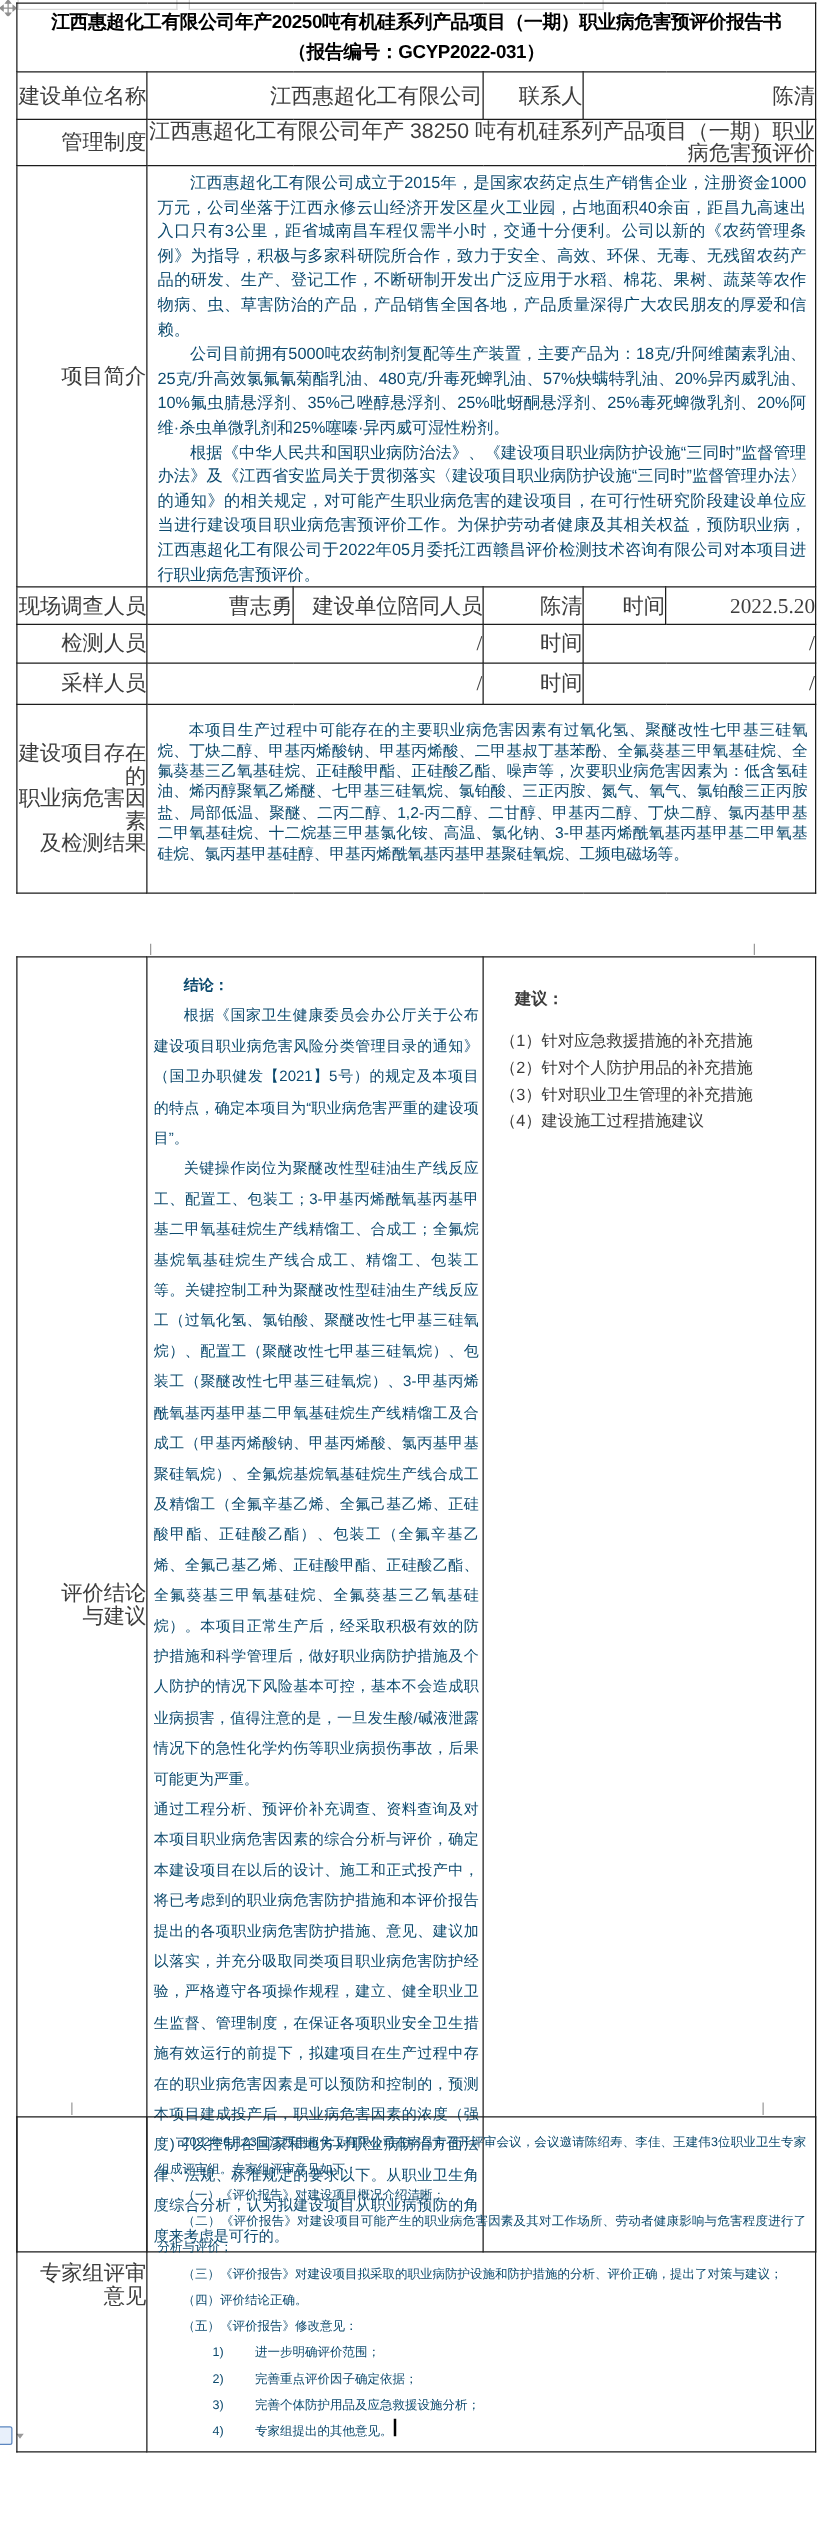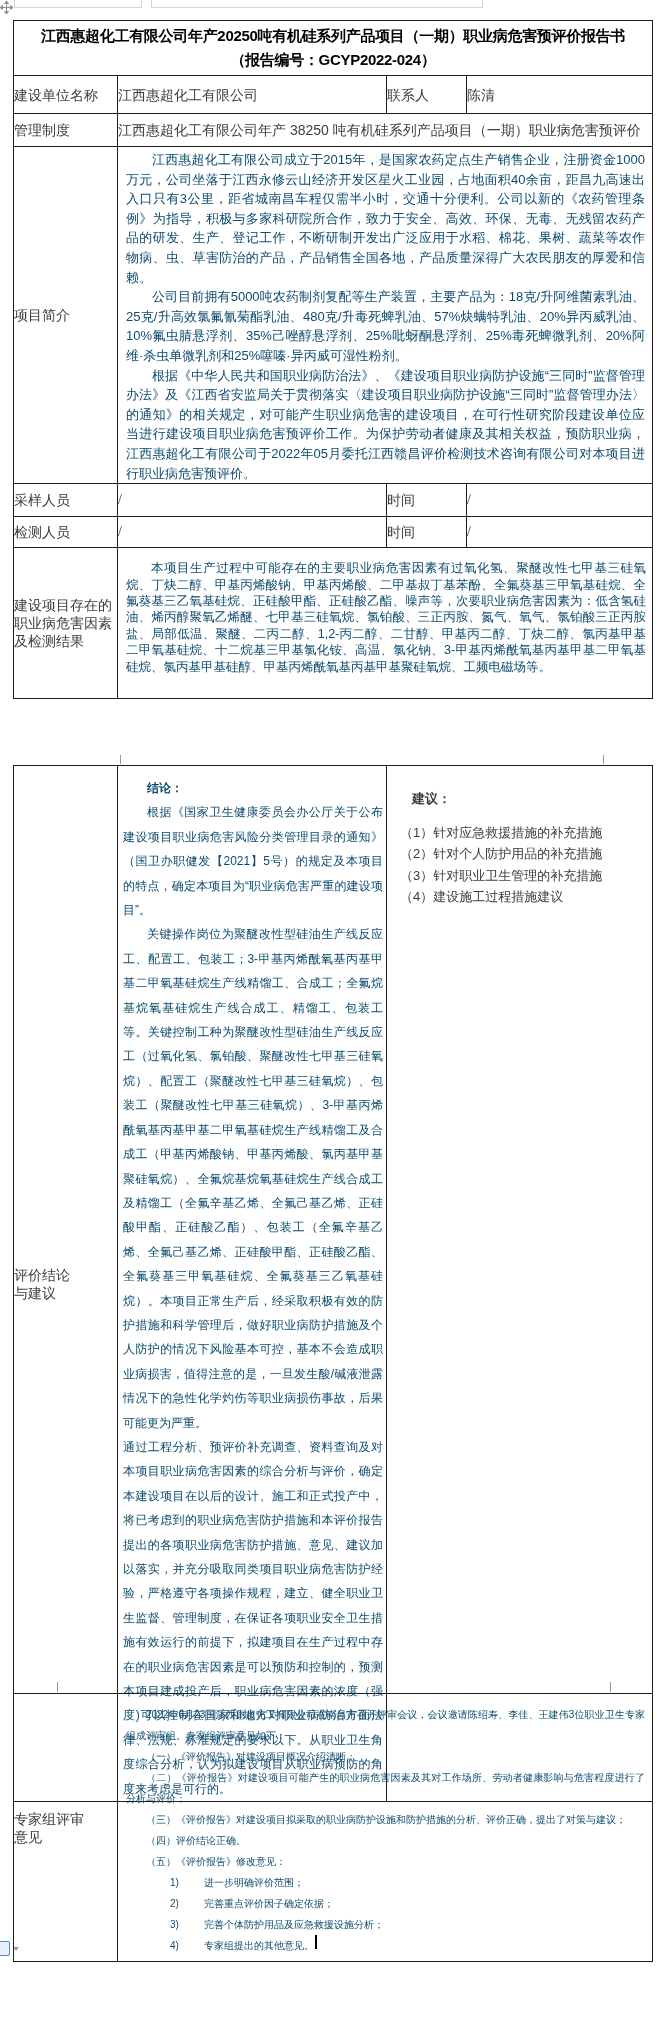--- a/index.html
+++ b/index.html
@@ -1,23 +1,23 @@
 <!DOCTYPE html>
 <html><head>
 <meta charset="utf-8">
 <style>
   html,body{margin:0;padding:0;background:#fff;}
   body{width:660px;height:2020px;position:relative;overflow:hidden;
        font-family:"Liberation Sans",sans-serif;color:#3b3b3b;}
   table{border-collapse:collapse;table-layout:fixed;position:absolute;left:13px;width:639px;}
   td{border:1.5px solid #1c1c1c;padding:0;vertical-align:middle;overflow:hidden;}
-  #t1{top:20px;} #t2{top:765px;} #t3{top:1693px;}
+  #t1{top:2px;} #t2{top:765px;} #t3{top:1693px;}
 
   .title-cell{text-align:center;font-weight:bold;color:#000;font-size:15px;line-height:24px;letter-spacing:-0.3px;}
-  .lbl,.val{text-align:left;font-size:14px;color:#3d3d3d;line-height:18px;}
+  .lbl,.val{text-align:right;font-size:17px;color:#3d3d3d;line-height:18px;}
   .pre{white-space:pre-line;}
   .num{font-family:"Liberation Serif",serif;}
 
   .blk{vertical-align:top;text-align:justify;color:#0c4a6e;}
   .blk p{margin:0;text-indent:2em;}
   .intro{font-size:13px;line-height:19.6px;padding:3px 7px 0 8px;}
   .hazard{font-size:12.5px;line-height:16.4px;padding:12px 6px 0 8px;}
 
   .conc{font-size:12px;line-height:24.4px;padding:10px 3px 0 5px;}
   .conc .h{font-weight:bold;text-indent:2em;}
@@ -68,49 +68,57 @@
       <col style="width:117px">
       <col style="width:152px">
       <col style="width:80px">
       <col style="width:66px">
       <col style="width:120px">
     </colgroup>
   <tbody>
       <tr style="height:55px">
     <td colspan="6" class="title-cell">
       <div>江西惠超化工有限公司年产20250吨有机硅系列产品项目（一期）职业病危害预评价报告书</div>
-      <div>（报告编号：GCYP2022-024）</div>
+      <div>（报告编号：GCYP2022-031）</div>
     </td>
   </tr>
   <tr style="height:38px">
     <td class="lbl">建设单位名称</td>
     <td colspan="2" class="val">江西惠超化工有限公司</td>
     <td class="lbl">联系人</td>
     <td colspan="2" class="val">陈清</td>
   </tr>
   <tr style="height:33px">
     <td class="lbl">管理制度</td>
     <td colspan="5" class="val">江西惠超化工有限公司年产 38250 吨有机硅系列产品项目（一期）职业病危害预评价</td>
   </tr>
   <tr style="height:314px">
     <td class="lbl">项目简介</td>
     <td colspan="5" class="blk intro">
       <p>江西惠超化工有限公司成立于2015年，是国家农药定点生产销售企业，注册资金1000万元，公司坐落于江西永修云山经济开发区星火工业园，占地面积40余亩，距昌九高速出入口只有3公里，距省城南昌车程仅需半小时，交通十分便利。公司以新的《农药管理条例》为指导，积极与多家科研院所合作，致力于安全、高效、环保、无毒、无残留农药产品的研发、生产、登记工作，不断研制开发出广泛应用于水稻、棉花、果树、蔬菜等农作物病、虫、草害防治的产品，产品销售全国各地，产品质量深得广大农民朋友的厚爱和信赖。</p>
       <p>公司目前拥有5000吨农药制剂复配等生产装置，主要产品为：18克/升阿维菌素乳油、25克/升高效氯氟氰菊酯乳油、480克/升毒死蜱乳油、57%炔螨特乳油、20%异丙威乳油、10%氟虫腈悬浮剂、35%己唑醇悬浮剂、25%吡蚜酮悬浮剂、25%毒死蜱微乳剂、20%阿维·杀虫单微乳剂和25%噻嗪·异丙威可湿性粉剂。</p>
       <p>根据《中华人民共和国职业病防治法》、《建设项目职业病防护设施“三同时”监督管理办法》及《江西省安监局关于贯彻落实〈建设项目职业病防护设施“三同时”监督管理办法〉的通知》的相关规定，对可能产生职业病危害的建设项目，在可行性研究阶段建设单位应当进行建设项目职业病危害预评价工作。为保护劳动者健康及其相关权益，预防职业病，江西惠超化工有限公司于2022年05月委托江西赣昌评价检测技术咨询有限公司对本项目进行职业病危害预评价。</p>
     </td>
   </tr>
-  <tr style="height:33px">
-    <td class="lbl">采样人员</td>
+  <tr style="height:30px">
+    <td class="lbl">现场调查人员</td>
+    <td class="val">曹志勇</td>
+    <td class="lbl">建设单位陪同人员</td>
+    <td class="val">陈清</td>
+    <td class="lbl">时间</td>
+    <td class="val num">2022.5.20</td>
+  </tr>
+  <tr style="height:31px">
+    <td class="lbl">检测人员</td>
     <td colspan="2" class="val num">/</td>
     <td class="lbl">时间</td>
     <td colspan="2" class="val num">/</td>
   </tr>
-  <tr style="height:31px">
-    <td class="lbl">检测人员</td>
+  <tr style="height:33px">
+    <td class="lbl">采样人员</td>
     <td colspan="2" class="val num">/</td>
     <td class="lbl">时间</td>
     <td colspan="2" class="val num">/</td>
   </tr>
   <tr style="height:151px">
     <td class="lbl pre">建设项目存在的
 职业病危害因素
 及检测结果</td>
     <td colspan="5" class="blk hazard">
       <p>本项目生产过程中可能存在的主要职业病危害因素有过氧化氢、聚醚改性七甲基三硅氧烷、丁炔二醇、甲基丙烯酸钠、甲基丙烯酸、二甲基叔丁基苯酚、全氟葵基三甲氧基硅烷、全氟葵基三乙氧基硅烷、正硅酸甲酯、正硅酸乙酯、噪声等，次要职业病危害因素为：低含氢硅油、烯丙醇聚氧乙烯醚、七甲基三硅氧烷、氯铂酸、三正丙胺、氮气、氧气、氯铂酸三正丙胺盐、局部低温、聚醚、二丙二醇、1,2-丙二醇、二甘醇、甲基丙二醇、丁炔二醇、氯丙基甲基二甲氧基硅烷、十二烷基三甲基氯化铵、高温、氯化钠、3-甲基丙烯酰氧基丙基甲基二甲氧基硅烷、氯丙基甲基硅醇、甲基丙烯酰氧基丙基甲基聚硅氧烷、工频电磁场等。</p>

